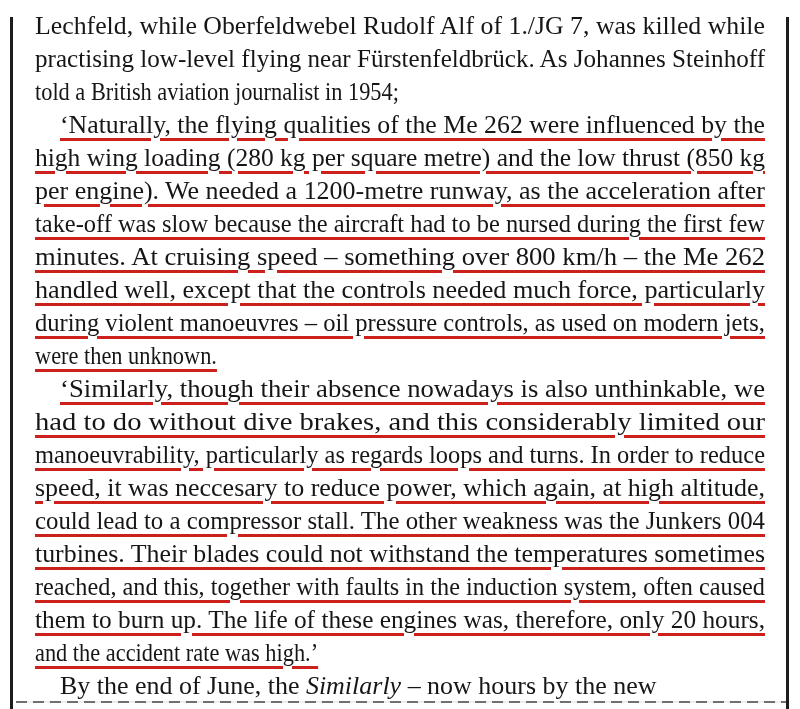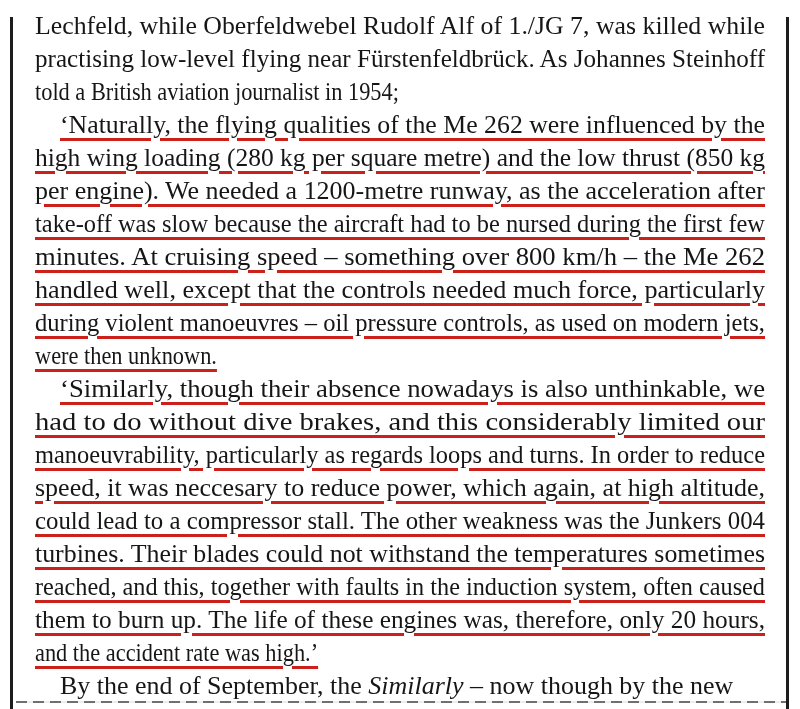--- a/index.html
+++ b/index.html
@@ -77,16 +77,16 @@
       <div class="line u" style="transform: scaleX(0.86);"><span class="">were then unknown.</span></div>
       <div class="line u ind" style="transform: scaleX(1.02594);"><span class="">‘Similarly, though their absence nowadays is also unthinkable, we</span></div>
       <div class="line u" style="transform: scaleX(1.10004);"><span class="">had to do without dive brakes, and this considerably limited our</span></div>
       <div class="line u" style="transform: scaleX(0.939965);"><span class="">manoeuvrability, particularly as regards loops and turns. In order to reduce</span></div>
       <div class="line u" style="transform: scaleX(0.999572);"><span class="">speed, it was neccesary to reduce power, which again, at high altitude,</span></div>
       <div class="line u" style="transform: scaleX(0.955302);"><span class="">could lead to a compressor stall. The other weakness was the Junkers 004</span></div>
       <div class="line u" style="transform: scaleX(0.994741);"><span class="">turbines. Their blades could not withstand the temperatures sometimes</span></div>
       <div class="line u" style="transform: scaleX(0.932684);"><span class="">reached, and this, together with faults in the induction system, often caused</span></div>
       <div class="line u" style="transform: scaleX(0.973678);"><span class="">them to burn up. The life of these engines was, therefore, only 20 hours,</span></div>
       <div class="line u" style="transform: scaleX(0.86);"><span class="">and the accident rate was high.’</span></div>
-      <div class="line ind" style="transform: scaleX(0.998738);"><span class="">By the end of September, the </span><span class="it">Similarly</span><span class=""> – now though by the new</span></div>
+      <div class="line ind" style="transform: scaleX(0.998738);"><span class="">By the end of June, the </span><span class="it">Similarly</span><span class=""> – now hours by the new</span></div>
     </div>
   <div id="bottom-artifact"></div>
 </div>
 
 </body></html>

